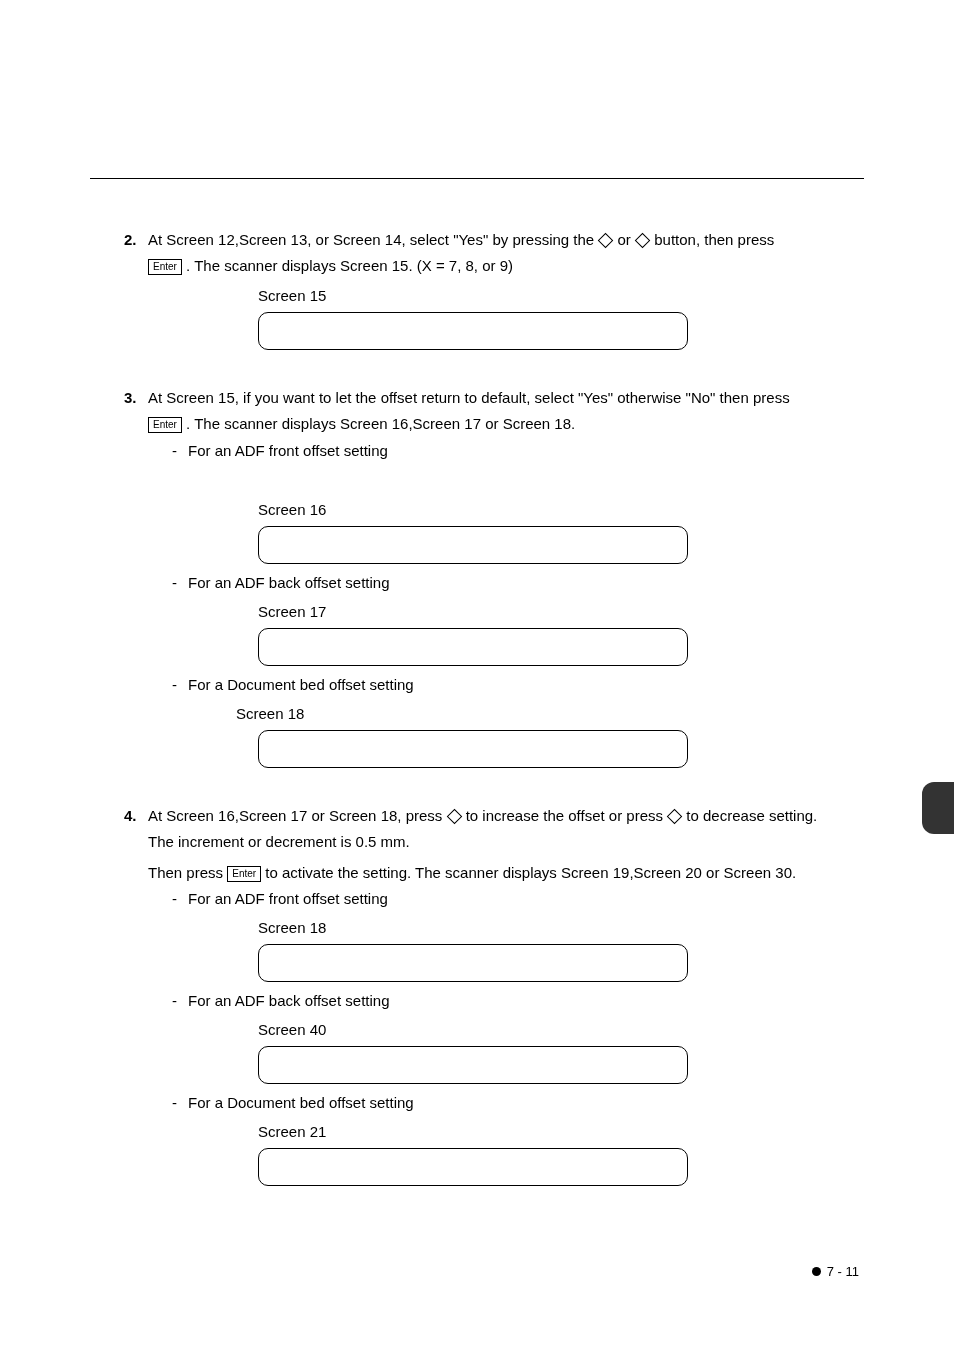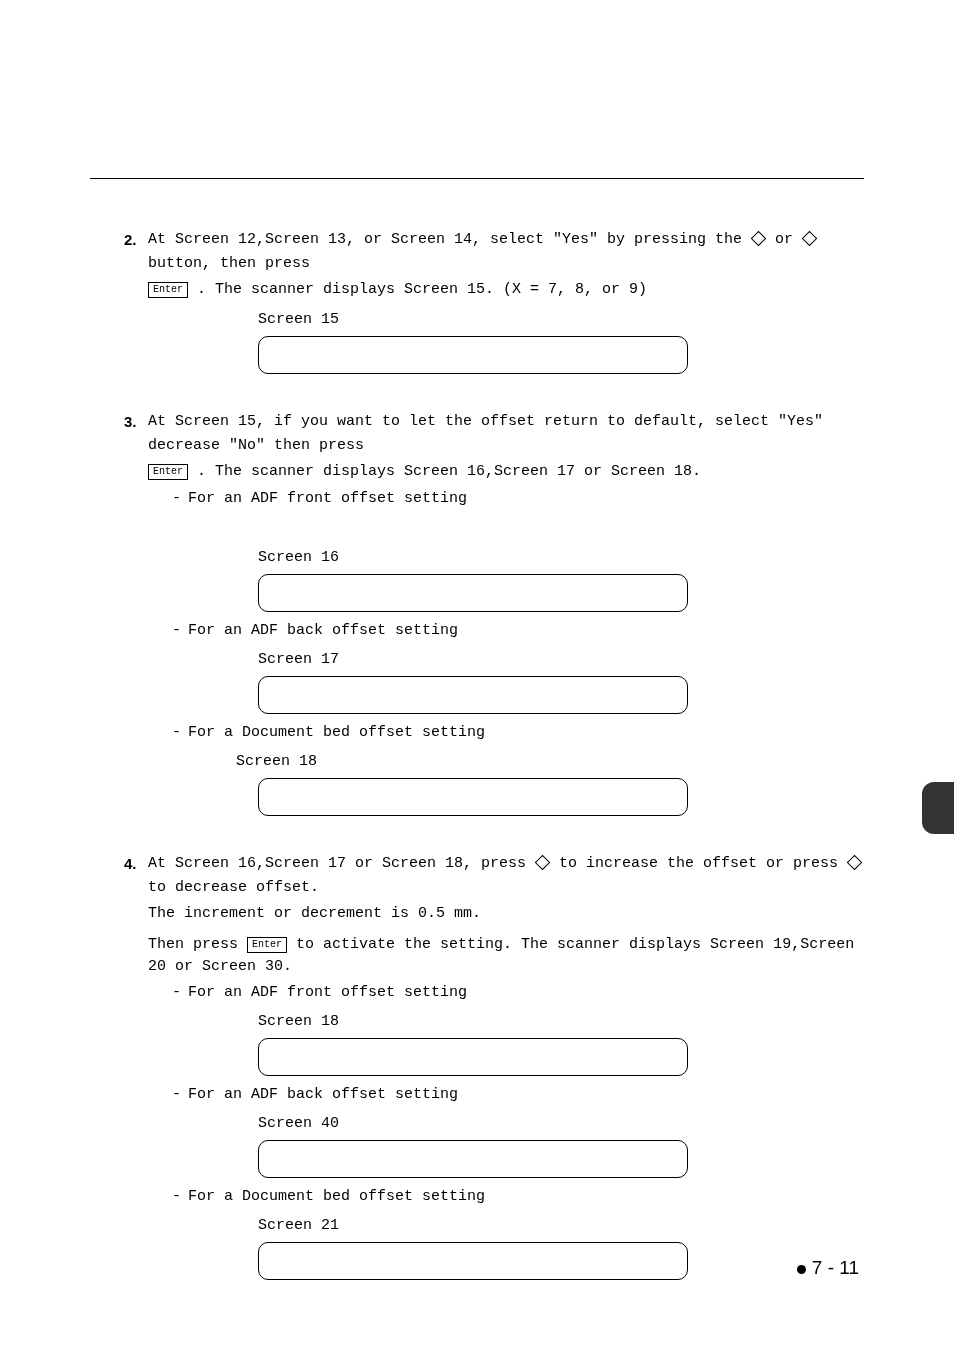--- a/index.html
+++ b/index.html
@@ -3,32 +3,32 @@
 <meta charset="utf-8">
 <style>
   * { margin: 0; padding: 0; box-sizing: border-box; }
   html, body { width: 954px; height: 1351px; background: #fff; font-family: Arial, Helvetica, sans-serif; color: #000; }
   .page { position: relative; width: 954px; height: 1351px; padding: 0; }
   .hr { position: absolute; top: 178px; left: 90px; width: 774px; height: 1px; background: #000; }
   .content { position: absolute; top: 228px; left: 124px; width: 740px; }
   .step { margin-bottom: 28px; }
   .step-head { display: flex; align-items: flex-start; }
   .num { font-weight: bold; font-size: 15px; width: 24px; flex-shrink: 0; line-height: 24px; }
-  .body { font-size: 15px; line-height: 24px; flex: 1; font-family: Liberation Mono, monospace; }
+  .body { font-size: 15px; line-height: 24px; flex: 1; }
   .para { margin-bottom: 2px; }
   .enterkey { display: inline-block; border: 1px solid #000; border-radius: 0; padding: 0 4px; font-size: 10px; line-height: 14px; vertical-align: 1px; }
   .diamond { display: inline-block; width: 11px; height: 11px; border: 1px solid #000; transform: rotate(45deg); margin: 0 2px; vertical-align: -1px; }
   .screen-label { font-size: 15px; margin-left: 110px; margin-top: 6px; margin-bottom: 4px; }
   .screen-box { width: 430px; height: 38px; border: 1px solid #000; border-radius: 10px; margin-left: 110px; margin-bottom: 8px; background: #fff; }
   .sub { margin-left: 24px; margin-top: 4px; }
   .dash-row { display: flex; align-items: flex-start; font-size: 15px; line-height: 22px; margin-top: 4px; }
   .dash { width: 16px; flex-shrink: 0; text-align: left; }
   .inner-para { font-size: 15px; line-height: 22px; margin-top: 8px; margin-bottom: 2px; }
   .side-tab { position: absolute; right: 0; top: 782px; width: 32px; height: 52px; background: #333; border-top-left-radius: 12px; border-bottom-left-radius: 12px; }
-  .footer { position: absolute; bottom: 72px; right: 95px; font-size: 19px; }
+  .footer { position: absolute; bottom: 72px; right: 95px; font-size: 13px; }
   .bullet { display: inline-block; width: 9px; height: 9px; background: #000; border-radius: 50%; margin-right: 6px; vertical-align: 0px; }
 </style>
 </head>
 <body>
 
 <div class="page">
   <div class="hr"></div>
 
   <div class="content">
 
@@ -45,21 +45,21 @@
           <div class="screen-label">Screen 15</div>
           <div class="screen-box"></div>
         </div>
       </div>
     </div>
 
     <div class="step">
       <div class="step-head">
         <div class="num">3.</div>
         <div class="body">
-          <div class="para"><span>At Screen 15, if you want to let the offset return to default, select "Yes" decrease "No" then press</span></div>
+          <div class="para"><span>At Screen 15, if you want to let the offset return to default, select "Yes" otherwise "No" then press</span></div>
           <div class="para">
             <span class="enterkey">Enter</span><span> . The scanner displays Screen 16,Screen 17 or Screen 18.</span>
           </div>
           <div class="sub">
             <div class="dash-row">
               <div class="dash">-</div>
               <div>For an ADF front offset setting</div>
             </div>
             <div class="screen-label" style="margin-left:86px;margin-top:36px;">Screen 16</div>
             <div class="screen-box" style="margin-left:86px;"></div>
@@ -80,21 +80,21 @@
           </div>
         </div>
       </div>
     </div>
 
     <div class="step">
       <div class="step-head">
         <div class="num">4.</div>
         <div class="body">
           <div class="para">
-            <span>At Screen 16,Screen 17 or Screen 18, press </span><span class="diamond"></span><span> to increase the offset or press </span><span class="diamond"></span><span> to decrease offset.</span>
+            <span>At Screen 16,Screen 17 or Screen 18, press </span><span class="diamond"></span><span> to increase the offset or press </span><span class="diamond"></span><span> to decrease setting.</span>
           </div>
           <div class="para"><span>The increment or decrement is 0.5 mm.</span></div>
           <div class="inner-para">
             <span>Then press </span><span class="enterkey">Enter</span><span> to activate the setting. The scanner displays Screen 19,Screen 20 or Screen 30.</span>
           </div>
           <div class="sub">
             <div class="dash-row">
               <div class="dash">-</div>
               <div>For an ADF front offset setting</div>
             </div>

